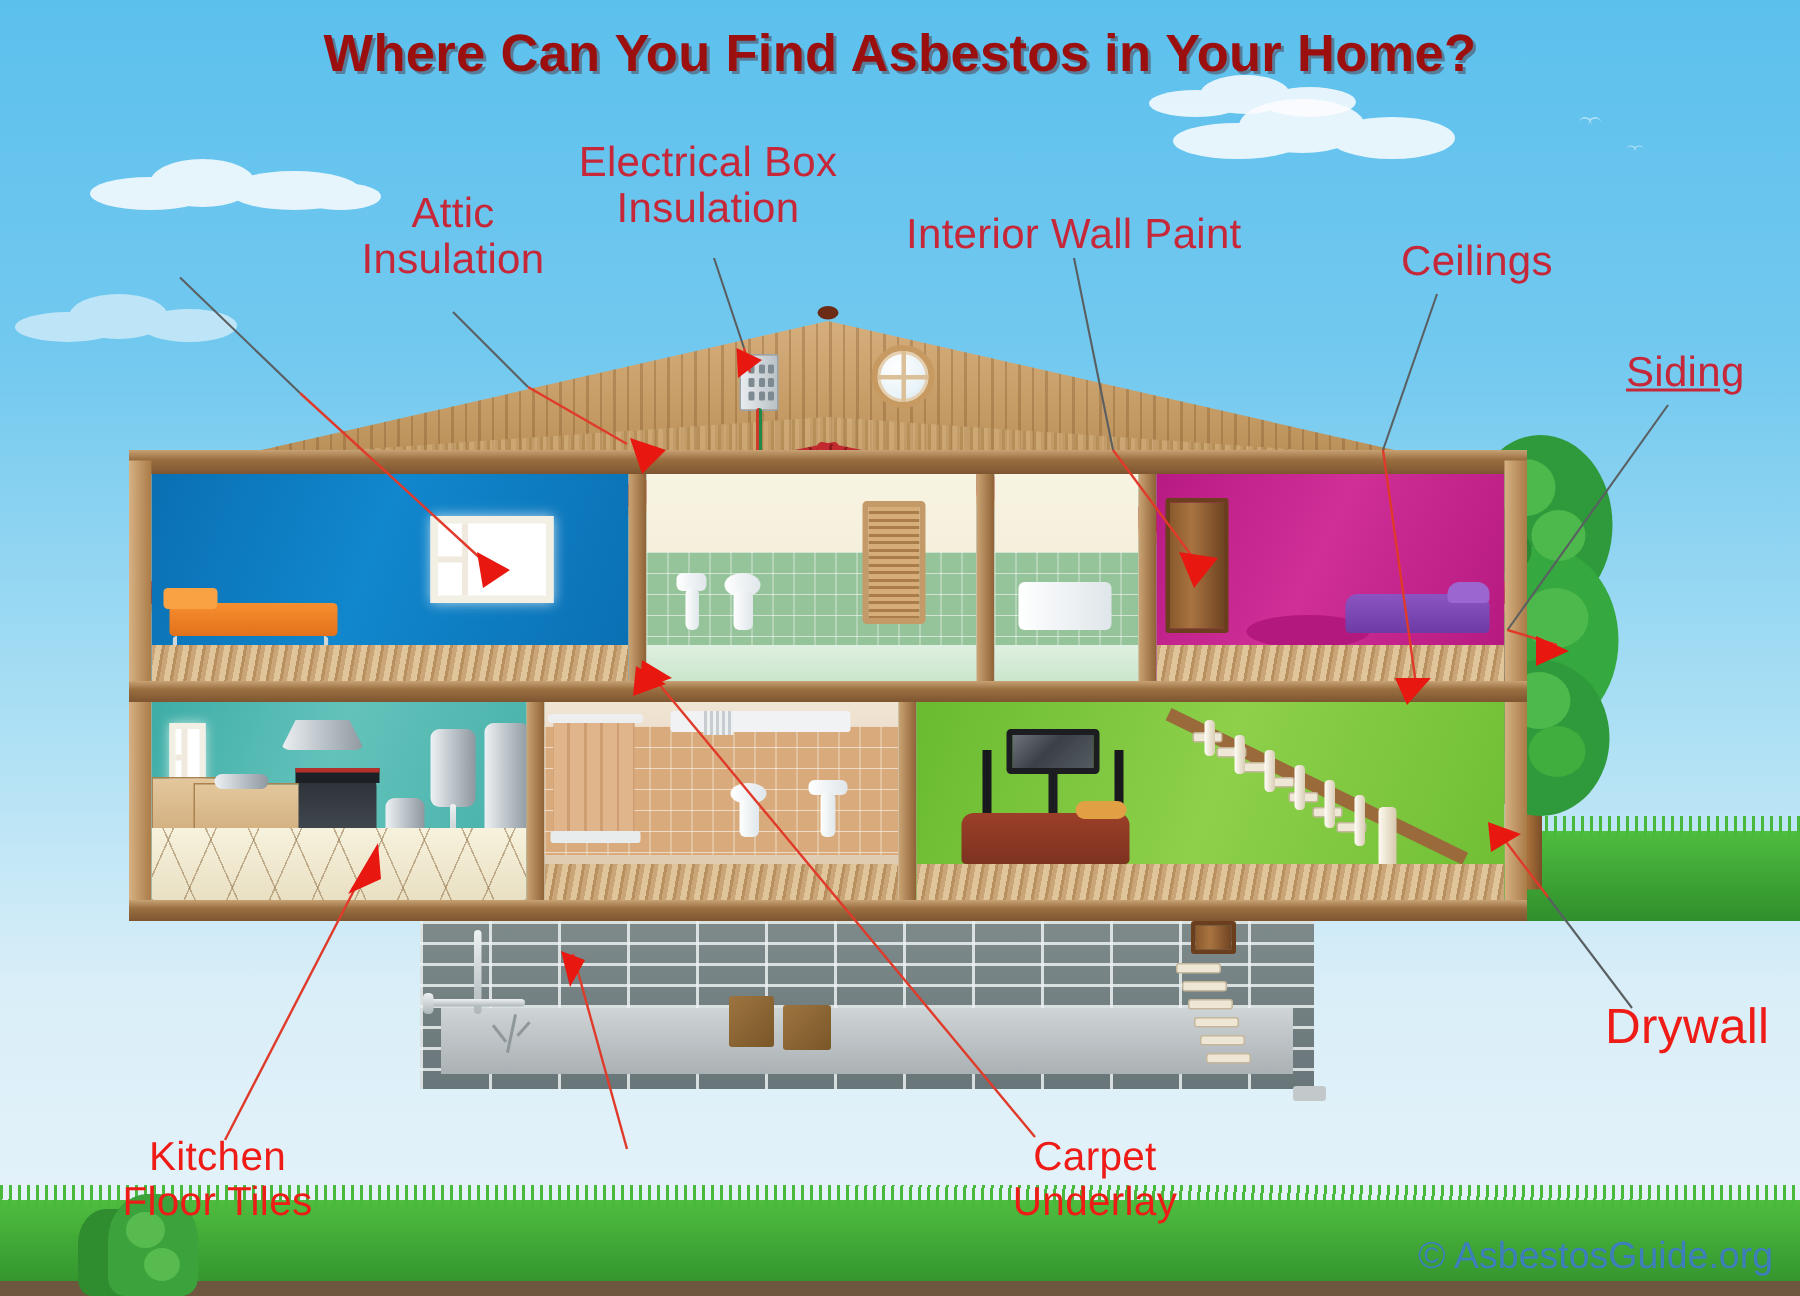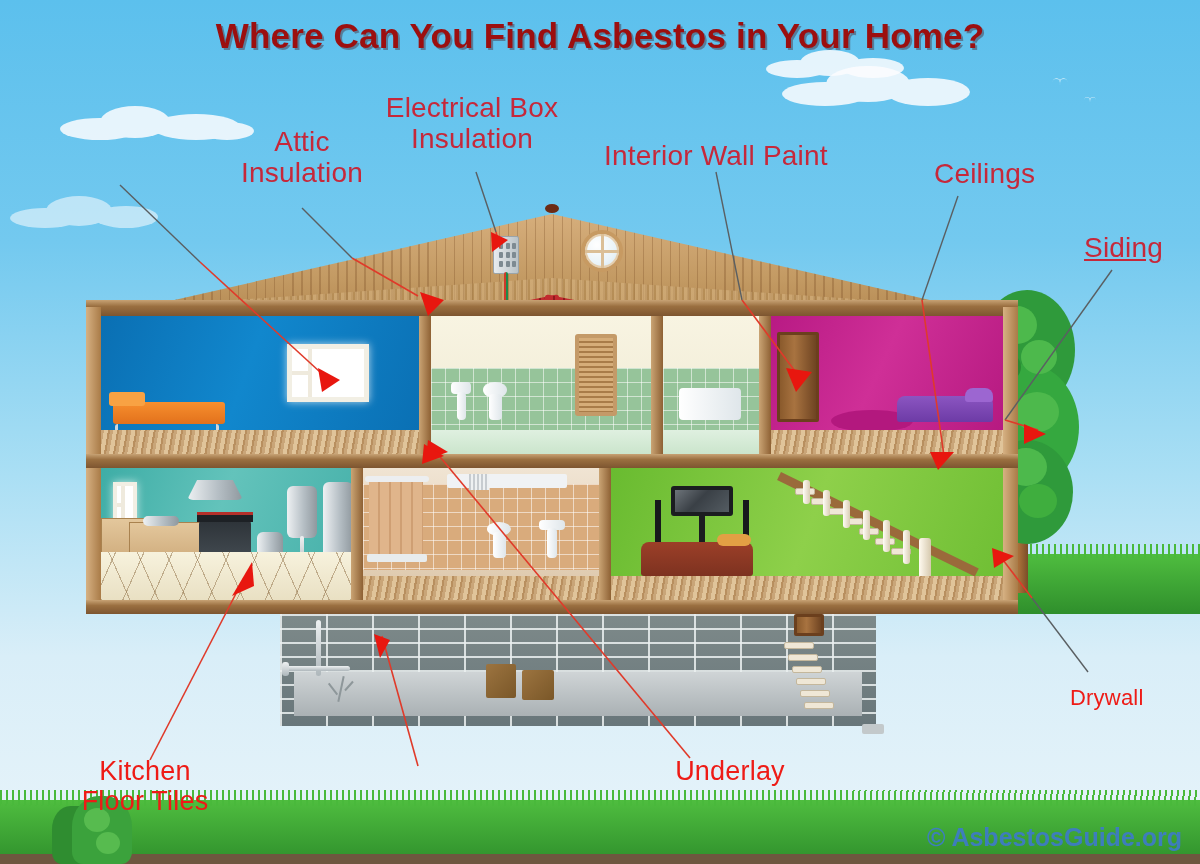--- a/index.html
+++ b/index.html
@@ -112,21 +112,21 @@
   .crack{position:absolute;width:2px;background:#8e979a;}
 
   
   #svgleaders{position:absolute;left:0;top:0;width:1200px;height:864px;pointer-events:none;}
   .label{position:absolute;color:#cf2a3a;line-height:1.12;letter-spacing:.2px;font-weight:400;}
   .label.sky{color:#c6283a;}
   .label.soil{color:#ee1b16;}
   .title{position:absolute;left:0;right:0;top:16px;text-align:center;
     color:#9c0f0f;font-weight:bold;font-size:35px;letter-spacing:.2px;
     text-shadow:2px 2px 0 rgba(70,0,0,.35);font-stretch:condensed;}
-  .wmark{position:absolute;right:18px;bottom:12px;color:#3e7cc4;font-size:25px;opacity:.95;font-weight:bold;}
+  .wmark{position:absolute;right:18px;bottom:12px;color:#3e7cc4;font-size:25px;opacity:.95;}
 </style>
 </head>
 <body>
 
 <div id="stage">
 
   <div class="cloudgrp" style="left:60px;top:104px;width:190px;height:38px;">
     <i style="left:0;top:14px;width:80px;height:22px;"></i>
     <i style="left:40px;top:2px;width:70px;height:32px;"></i>
     <i style="left:92px;top:10px;width:88px;height:26px;"></i>
@@ -402,29 +402,30 @@
   </div>
 
   <div class="label sky" style="left:934px;top:158px;font-size:28px;">
     <div>Ceilings</div>
   </div>
 
   <div class="label sky" style="left:1084px;top:232px;font-size:28px;text-decoration:underline;">
     <div>Siding</div>
   </div>
 
-  <div class="label soil" style="left:1070px;top:686px;font-size:22px;">
+  <div class="label soil" style="left:1070px;top:666px;font-size:33px;">
     <div>Drywall</div>
   </div>
 
   <div class="label soil" style="left:50px;top:756px;font-size:27px;text-align:center;width:190px;">
     <div>Kitchen</div>
     <div>Floor Tiles</div>
   </div>
 
 
   <div class="label soil" style="left:636px;top:756px;font-size:27px;text-align:center;width:188px;">
+    <div>Carpet</div>
     <div>Underlay</div>
   </div>
 
   <div class="wmark">© AsbestosGuide.org</div>
 
 </div>
 
 </body></html>

